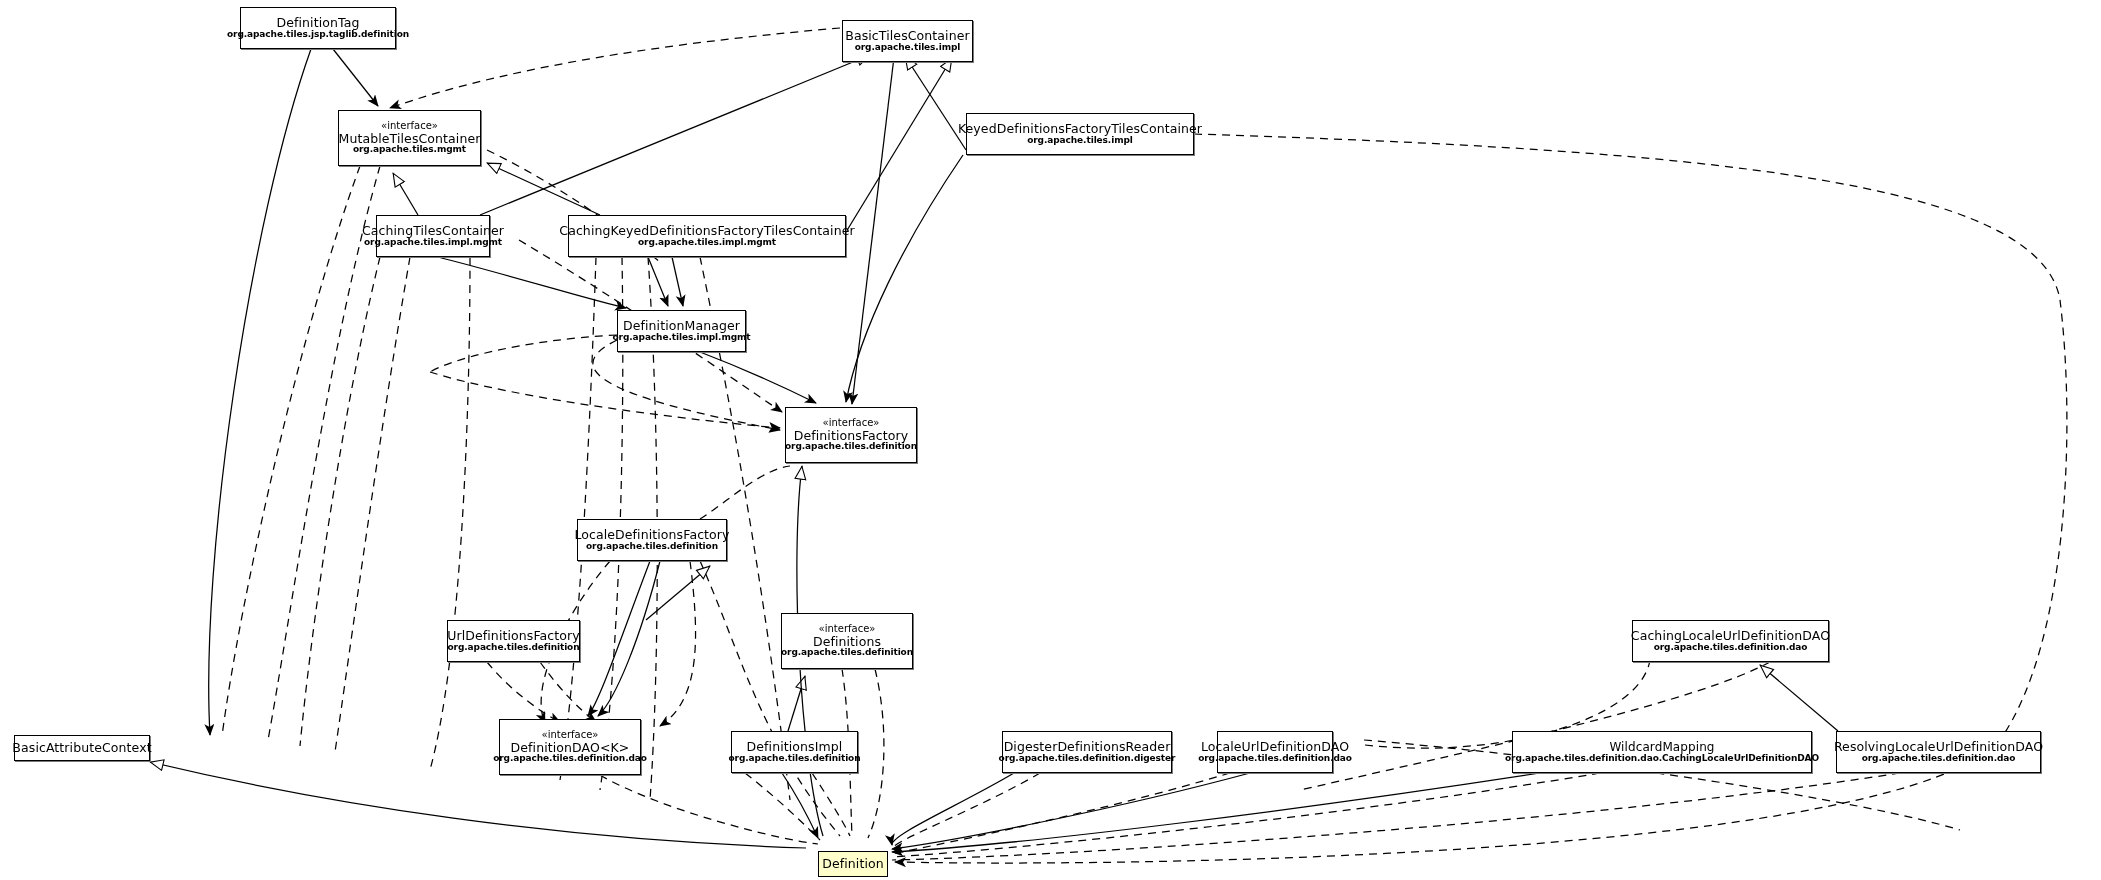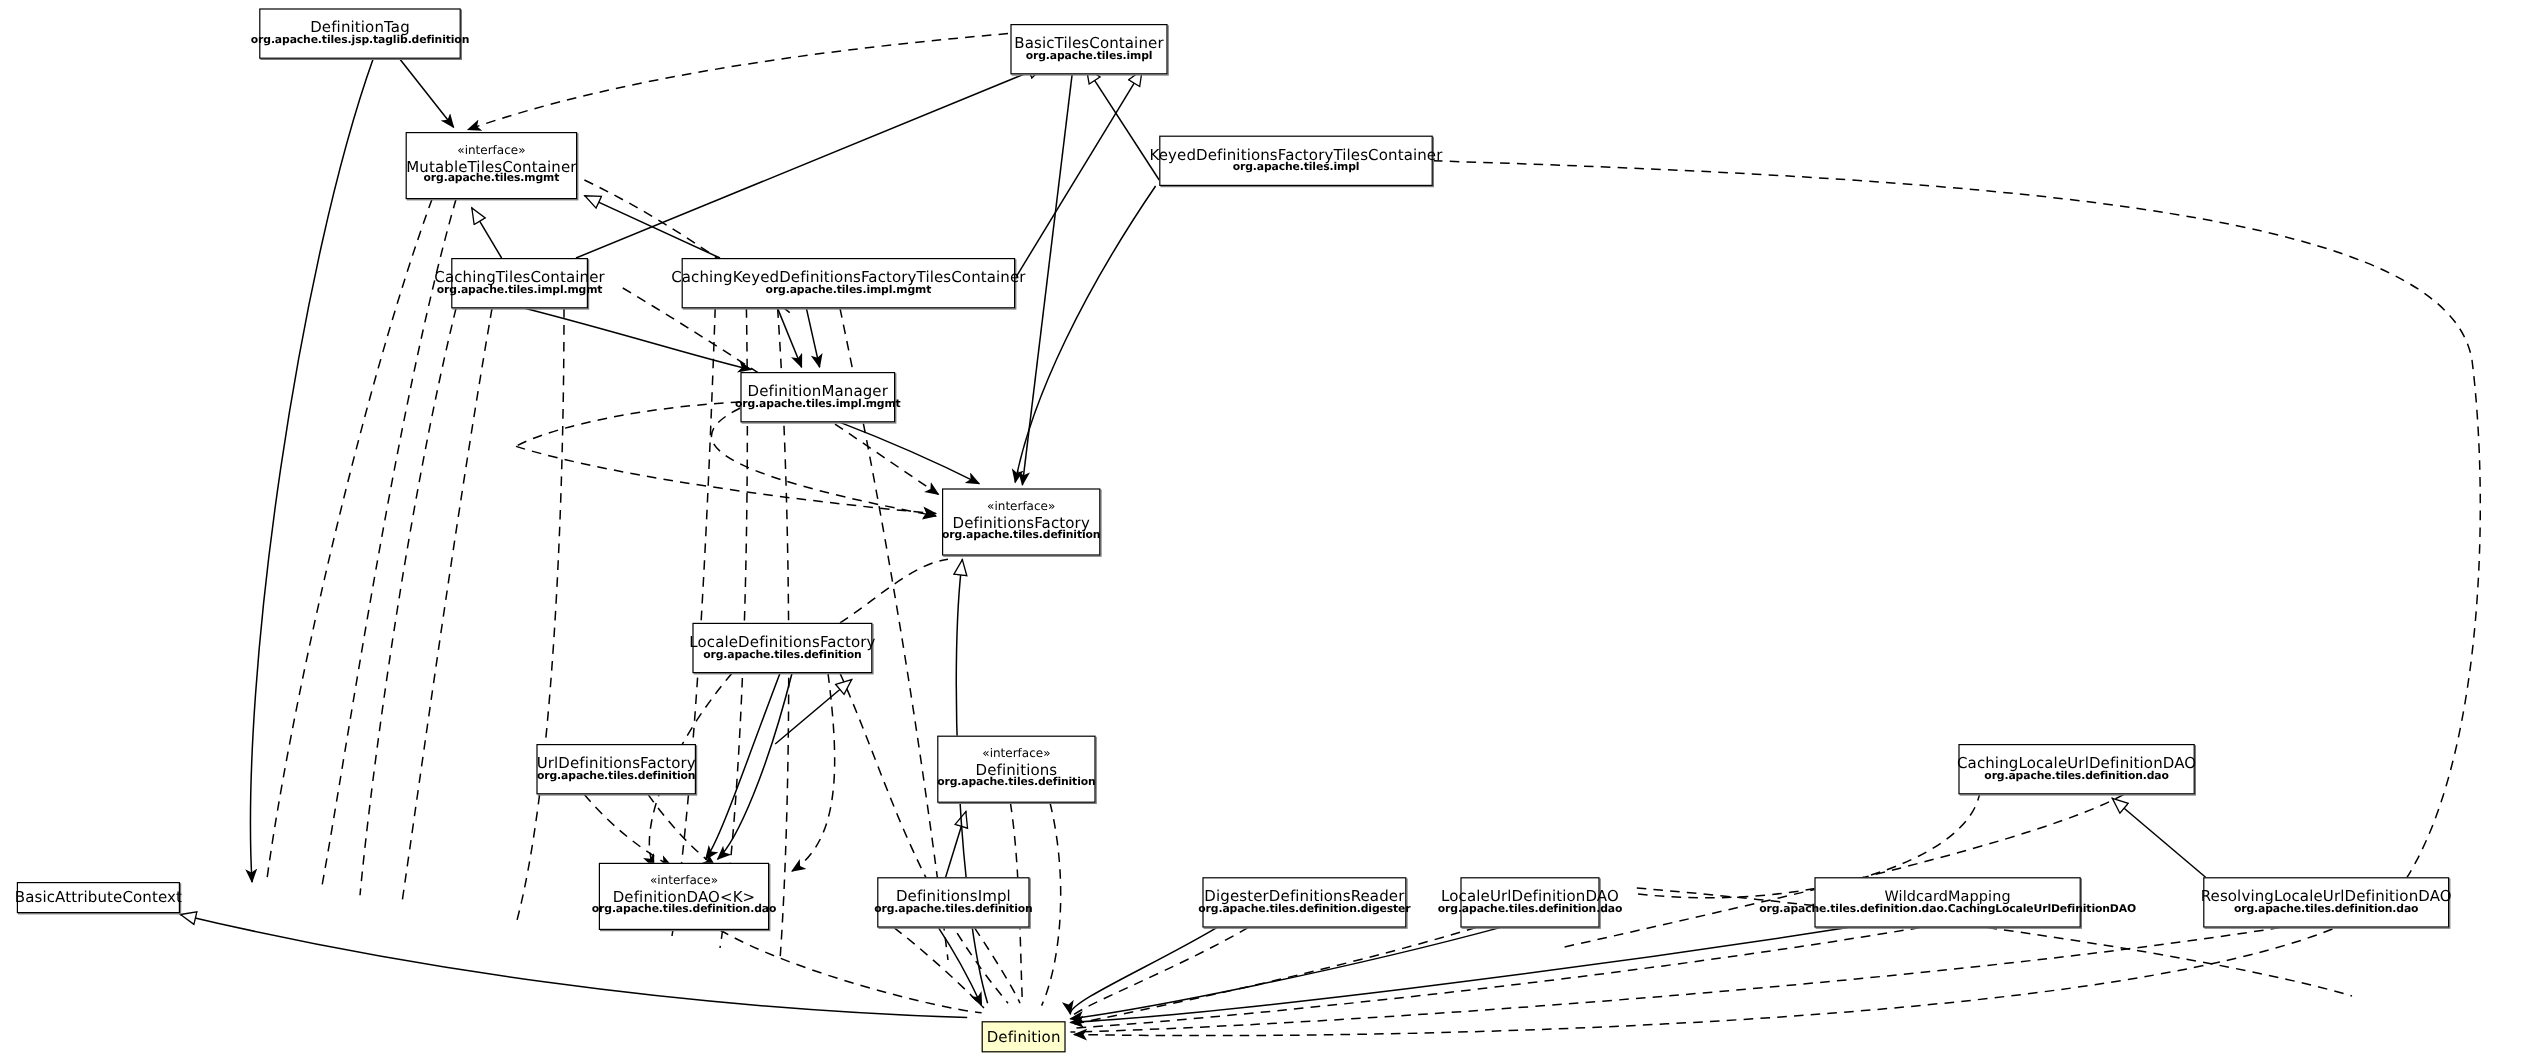--- a/index.html
+++ b/index.html
@@ -91,21 +91,21 @@
       <path d="M1230,773 C1100,812 950,842 892,854"></path>
       <path d="M1365,745 C1500,760 1640,720 1650,660"></path>
       <path d="M1600,773 C1350,815 1030,848 892,857"></path>
       <path d="M1900,773 C1600,820 1100,855 892,860"></path>
       <path d="M1194,134 C1700,150 2040,180 2060,300 C2075,420 2070,640 2000,740 C1900,850 1200,868 895,862" marker-end="url(#fa)"></path>
       <path d="M1364,740 C1600,760 1860,800 1960,830"></path>
       <path d="M1770,662 C1700,700 1500,745 1300,790"></path>
     </g>
   </svg>
 
-  <div class="node" style="left:216px;top:7px;width:168px;height:42px;">
+  <div class="node" style="left:240px;top:7px;width:156px;height:42px;">
     <div class="n-name">DefinitionTag</div>
     <div class="n-pkg">org.apache.tiles.jsp.taglib.definition</div>
   </div>
 
   <div class="node" style="left:842px;top:20px;width:131px;height:42px;">
     <div class="n-name">BasicTilesContainer</div>
     <div class="n-pkg">org.apache.tiles.impl</div>
   </div>
 
   <div class="node" style="left:338px;top:110px;width:143px;height:56px;">
@@ -175,21 +175,21 @@
   <div class="node" style="left:1217px;top:731px;width:116px;height:42px;">
     <div class="n-name">LocaleUrlDefinitionDAO</div>
     <div class="n-pkg">org.apache.tiles.definition.dao</div>
   </div>
 
   <div class="node" style="left:1632px;top:620px;width:197px;height:42px;">
     <div class="n-name">CachingLocaleUrlDefinitionDAO</div>
     <div class="n-pkg">org.apache.tiles.definition.dao</div>
   </div>
 
-  <div class="node compact" style="left:1512px;top:731px;width:222px;height:42px;">
+  <div class="node compact" style="left:1512px;top:731px;width:300px;height:42px;">
     <div class="n-name">WildcardMapping</div>
     <div class="n-pkg">org.apache.tiles.definition.dao.CachingLocaleUrlDefinitionDAO</div>
   </div>
 
   <div class="node" style="left:1836px;top:731px;width:205px;height:42px;">
     <div class="n-name">ResolvingLocaleUrlDefinitionDAO</div>
     <div class="n-pkg">org.apache.tiles.definition.dao</div>
   </div>
 
   <div class="node" style="left:14px;top:735px;width:136px;height:26px;">

